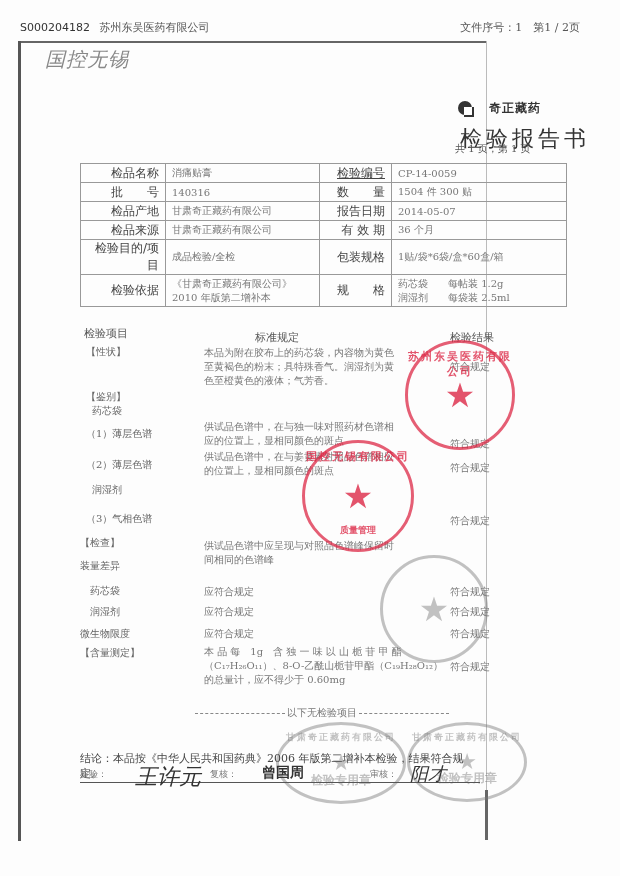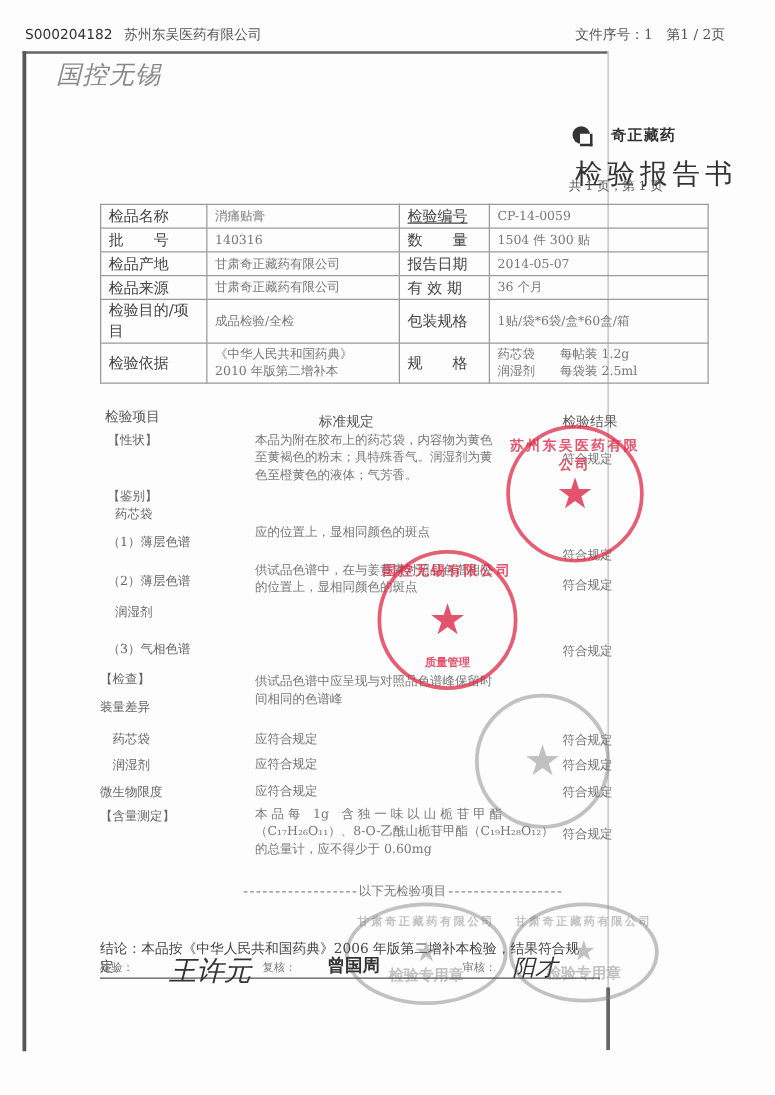--- a/index.html
+++ b/index.html
@@ -23,21 +23,21 @@
     .logo-mark { width: 16px; height: 16px; position: relative; }
     .logo-mark .circle { position: absolute; left: 0; top: 0; width: 14px; height: 14px; border-radius: 50%; background: #333; }
     .logo-mark .square { position: absolute; left: 6px; top: 6px; width: 10px; height: 10px; background: #fff; border: 2px solid #333; border-top: none; border-left: none; }
     .logo-text { font-size: 12px; color: #333; font-weight: bold; letter-spacing: 1px; }
 
     .title { position: absolute; top: 124px; left: 0; width: 590px; text-align: right; font-family: "DejaVu Sans", sans-serif; font-size: 22px; color: #333; letter-spacing: 4px; }
     .pageinfo { position: absolute; top: 142px; left: 455px; font-size: 10px; color: #555; }
 
     table.info { position: absolute; top: 163px; left: 80px; border-collapse: collapse; font-size: 11px; }
     table.info td { border: 1px solid #999; height: 19px; padding: 0 6px; vertical-align: middle; }
-    table.info td.lbl { color: #444; font-family: "DejaVu Sans", sans-serif; font-size: 12px; }
+    table.info td.lbl { color: #444; font-family: "DejaVu Sans", sans-serif; font-size: 12px; text-align: right; }
     table.info td.val { color: #777; font-size: 10px; }
     table.info tr.tall td { height: 32px; }
     .c1 { width: 85px; } .c2 { width: 154px; } .c3 { width: 72px; text-decoration: underline; } .c4 { width: 175px; }
     .twoline { line-height: 14px; }
 
     .sec { position: absolute; font-size: 10px; color: #666; }
     .hdr { font-family: "DejaVu Sans", sans-serif; font-size: 11px; color: #555; }
     .std { position: absolute; left: 204px; font-size: 10px; color: #777; line-height: 14px; }
     .res { position: absolute; left: 450px; font-size: 10px; color: #777; }
 
@@ -113,21 +113,21 @@
   </tr>
   <tr>
     <td class="lbl">检验目的/项目</td>
     <td class="val">成品检验/全检</td>
     <td class="lbl">包装规格</td>
     <td class="val">1贴/袋*6袋/盒*60盒/箱</td>
   </tr>
   <tr class="tall">
     <td class="lbl">检验依据</td>
     <td class="val twoline">
-      <div>《中华人民共和国药典》</div>
+      <div>《甘肃奇正藏药有限公司》</div>
       <div>2010 年版第二增补本</div>
     </td>
     <td class="lbl">规　　格</td>
     <td class="val twoline">
       <div>药芯袋　　每帖装 1.2g</div>
       <div>润湿剂　　每袋装 2.5ml</div>
     </td>
   </tr>
 </tbody>
   </table>
@@ -142,20 +142,21 @@
   <div>至黄褐色的粉末；具特殊香气。润湿剂为黄</div>
   <div>色至橙黄色的液体；气芳香。</div>
 </div>
 <div class="res" style="top:360px;">符合规定</div>
 
 <div class="sec" style="top:390px;left:86px;">【鉴别】</div>
 <div class="sec" style="top:404px;left:92px;">药芯袋</div>
 
 <div class="sec" style="top:427px;left:86px;">（1）薄层色谱</div>
 <div class="std" style="top:420px;">
+  <div>供试品色谱中，在与独一味对照药材色谱相</div>
   <div>应的位置上，显相同颜色的斑点</div>
 </div>
 <div class="res" style="top:437px;">符合规定</div>
 
 <div class="sec" style="top:458px;left:86px;">（2）薄层色谱</div>
 <div class="std" style="top:450px;">
   <div>供试品色谱中，在与姜黄素对照品色谱相应</div>
   <div>的位置上，显相同颜色的斑点</div>
 </div>
 <div class="res" style="top:461px;">符合规定</div>

